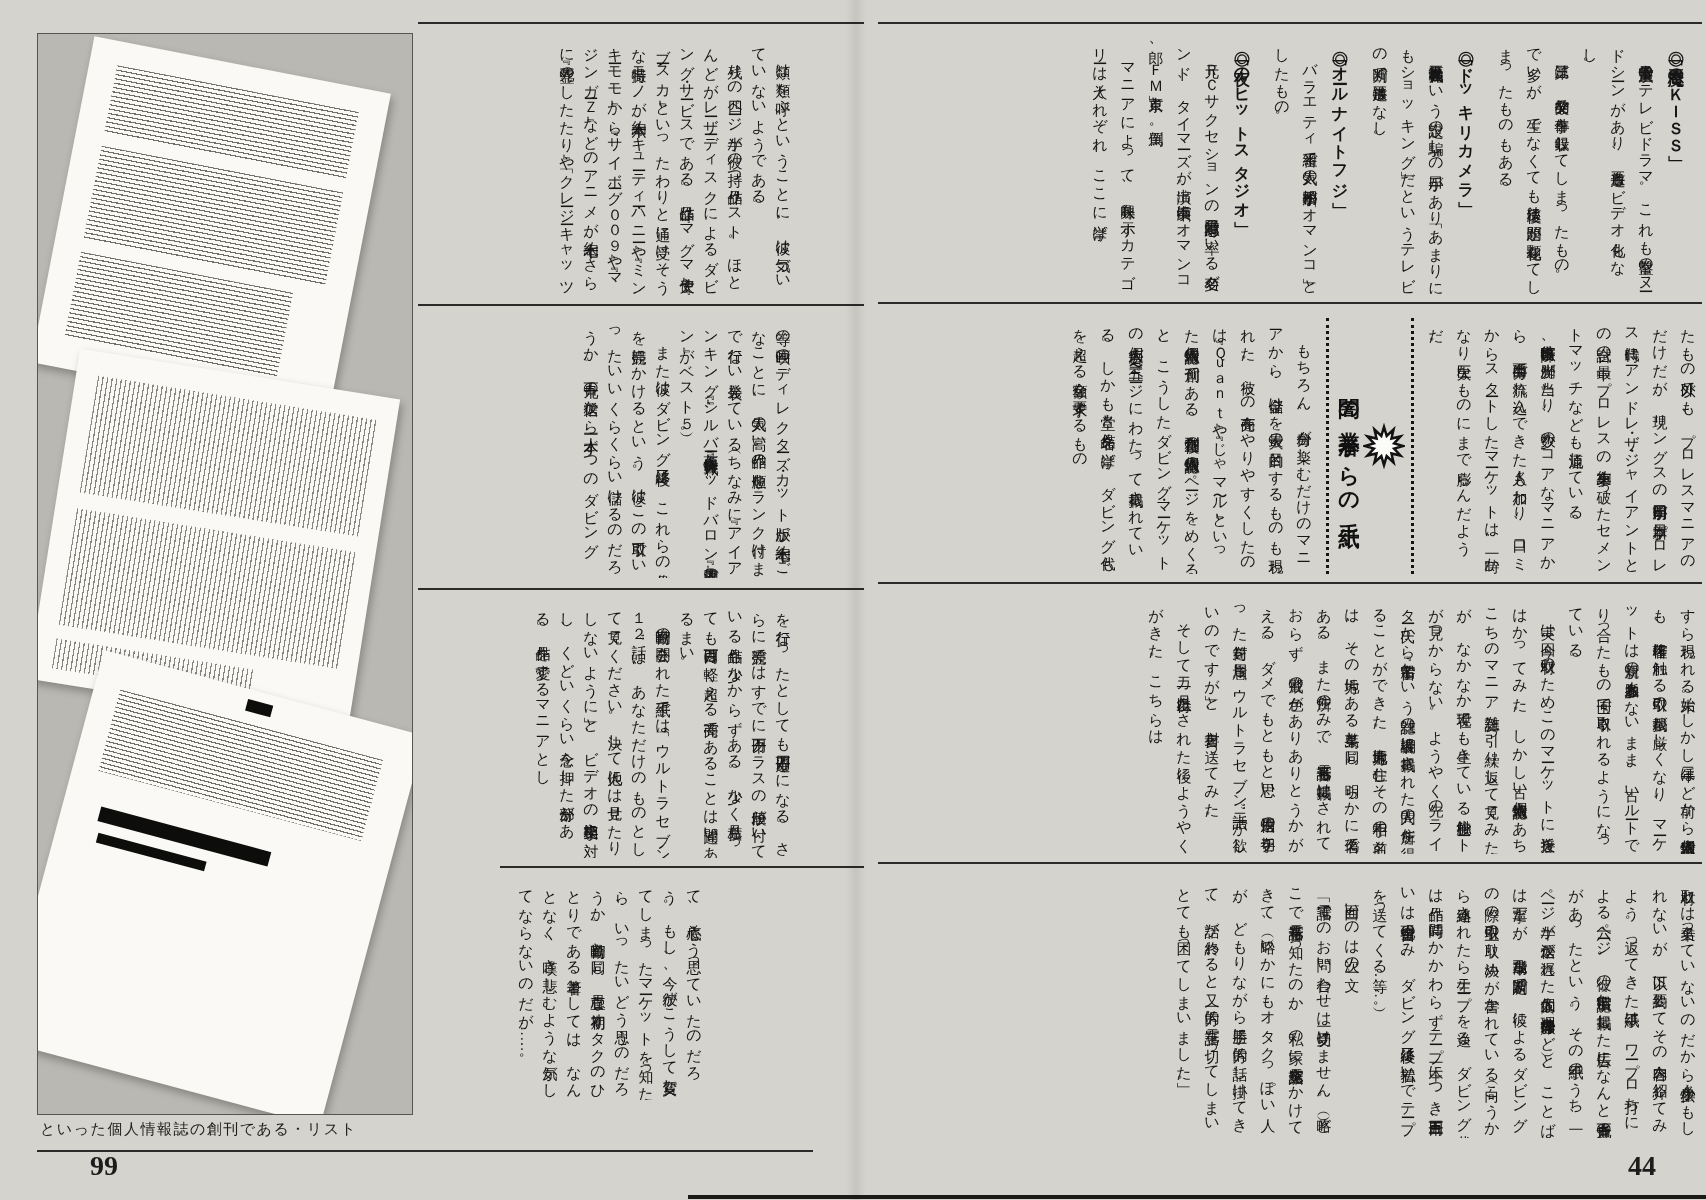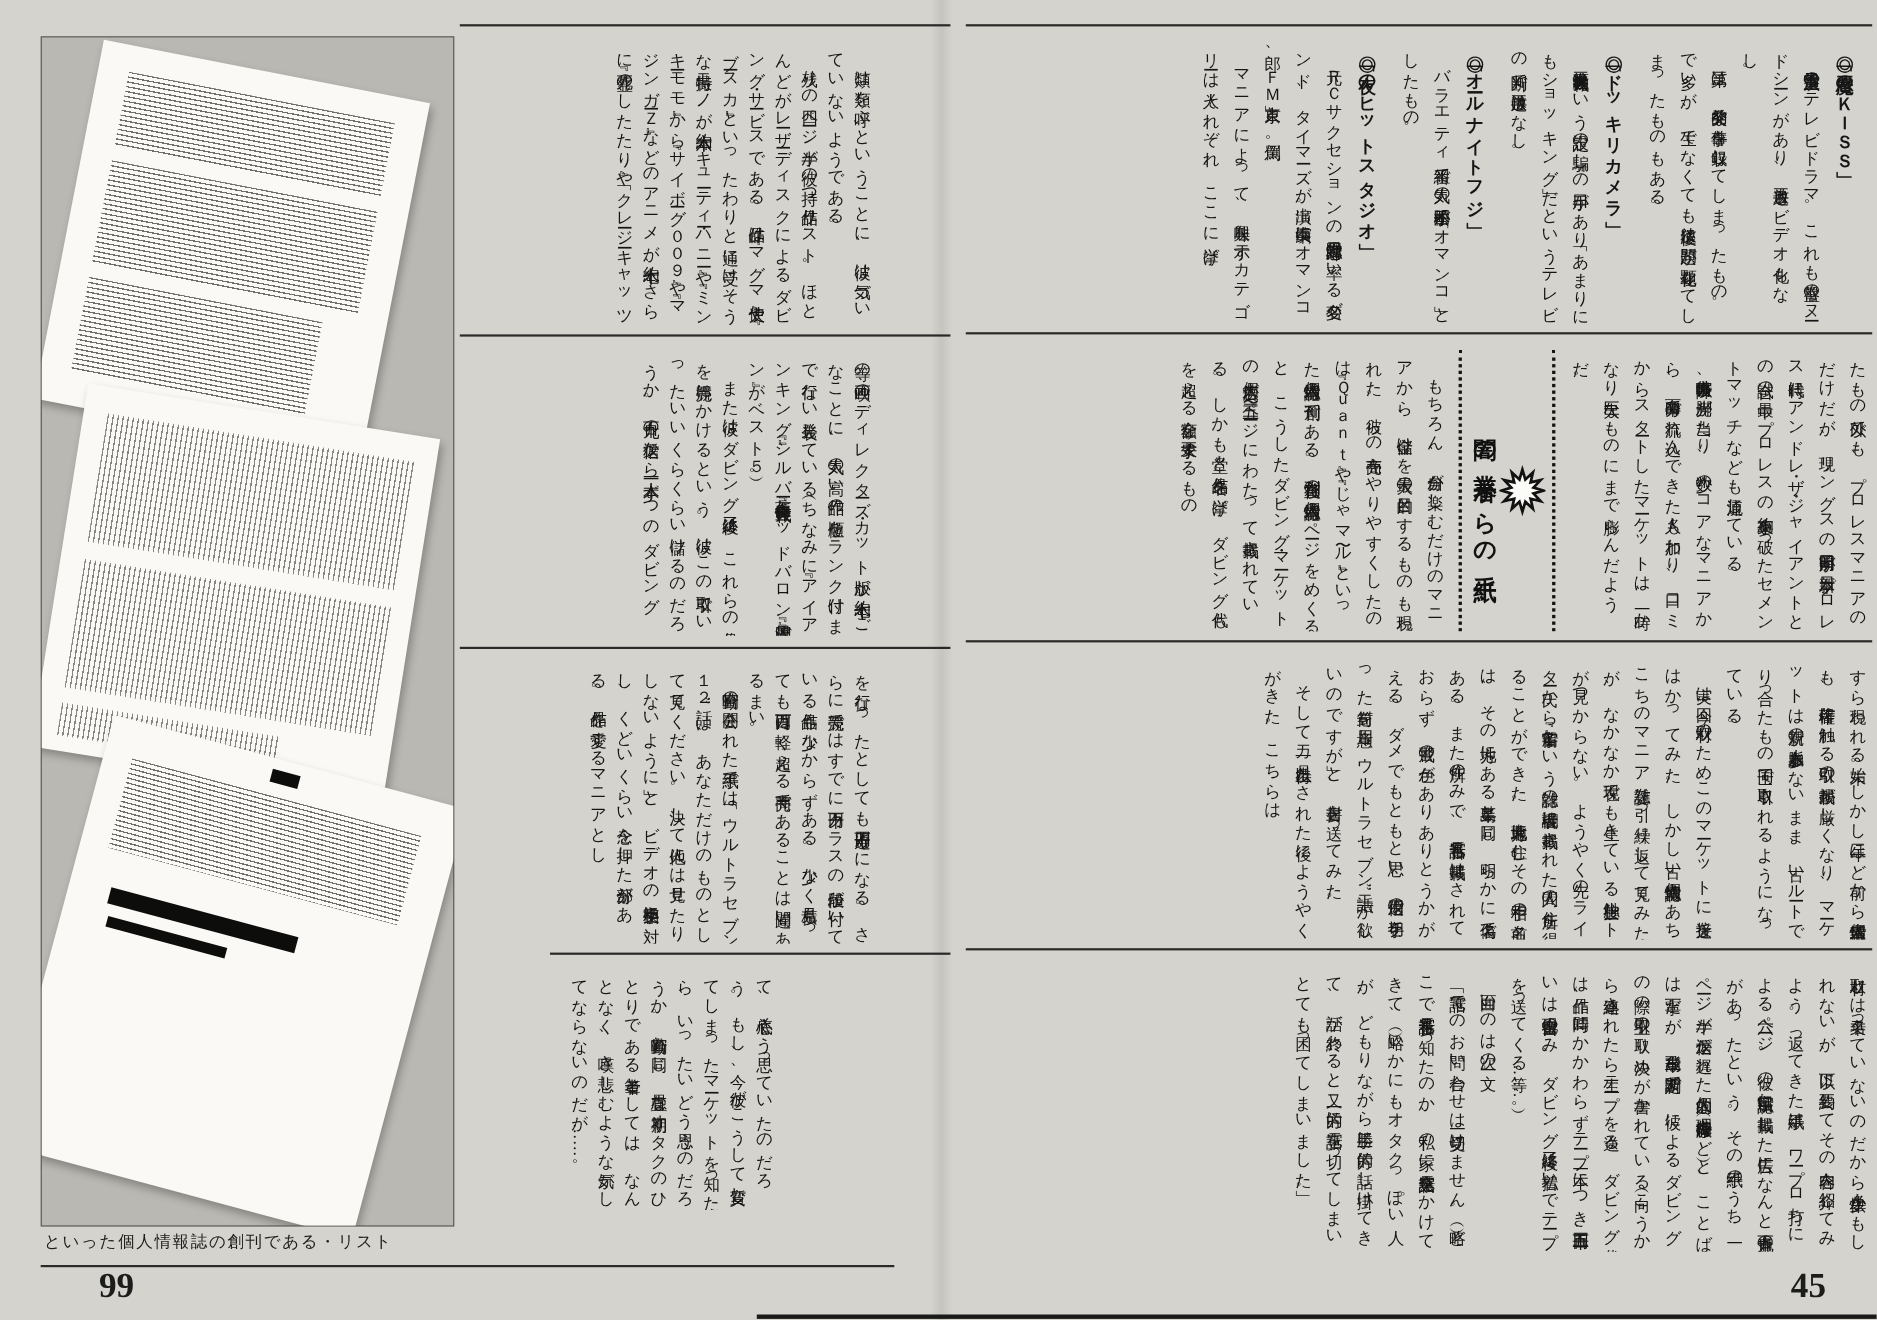--- a/index.html
+++ b/index.html
@@ -20,21 +20,21 @@
               font-weight:bold;font-size:21px;letter-spacing:4px;margin-top:6px;color:#111;}
   .photo{position:absolute;left:37px;top:33px;width:374px;height:1080px;background:#b9b8b2;
          border:1px solid #56554f;overflow:hidden;}
   .paper{position:absolute;background:#faf9f5;box-shadow:3px 4px 8px rgba(0,0,0,.28);}
   .hlines{position:absolute;background:repeating-linear-gradient(180deg,rgba(58,56,50,.72) 0 1.2px,transparent 1.2px 4.4px);}
   .vlines{position:absolute;background:repeating-linear-gradient(90deg,rgba(58,56,50,.6) 0 1.2px,transparent 1.2px 4.6px);}
   .redact{position:absolute;background:#0d0d0c;}
   .caption{position:absolute;left:40px;top:1120px;font-family:"Liberation Sans",sans-serif;
            font-size:15px;letter-spacing:1.5px;color:#1d1d1b;}
   .pageno{position:absolute;font-family:"Liberation Serif",serif;font-weight:bold;
-          font-size:32px;color:#1c1c1a;}
+          font-size:28px;color:#1c1c1a;}
   .gutter{position:absolute;left:846px;top:0;width:20px;height:1200px;
           background:linear-gradient(90deg,rgba(0,0,0,0),rgba(0,0,0,.07),rgba(0,0,0,0));}
   .scan-line{position:absolute;left:688px;top:1195px;width:1018px;height:4px;background:#1a1a18;}
 </style>
 </head>
 <body>
 
 <div>
 
   <div class="photo">
@@ -116,17 +116,17 @@
     <p>そして二カ月以上待たされた後にようやく返信がきた。こちらは</p>
   </div>
 
   <div class="rule" style="left:878px;top:862px;width:824px;"></div>
   <div class="band p98band" style="left:878px;top:878px;width:824px;height:260px;">
     <p class="cont">取材とは名乗っていないのだから少々卑怯かもしれないが、以下に要約してその内容を紹介してみよう。返ってきた手紙は、ワープロ打ちによる六ページ。彼の『宇宙船』誌に掲載した広告になんと百九十通の反応があったという。その手紙のうち、一ページ半が返信が遅れた個人的な理由（海外旅行など）と、ことばは丁寧だが、高飛車な断定調で、彼によるダビングの際の取引上の取り決めが書かれている（向こうから連絡されたら生テープを送る、ダビング代金は作品、時間にかかわらずテープ一本につき三千五百円、支払いは現金書留のみ、ダビング終了後は着払いでテープを送ってくる等……）。</p>
     <p>面白いのは次の一文。</p>
     <p>「電話でのお問い合わせは一切受けません。（略）どこで電話番号を知ったのか、私の家に突然電話をかけてきて、（略）いかにもオタクっぽい人が、どもりながら勝手に一方的に話し掛けてきて、話が終わると又、一方的に電話を切ってしまいとても困ってしまいました」。</p>
   </div>
 
-  <div class="pageno" style="left:1628px;top:1150px;">45</div>
+  <div class="pageno" style="left:1628px;top:1150px;">44</div>
 </div>
 
 <div class="gutter"></div>
 <div class="scan-line"></div>
 
 </body></html>

